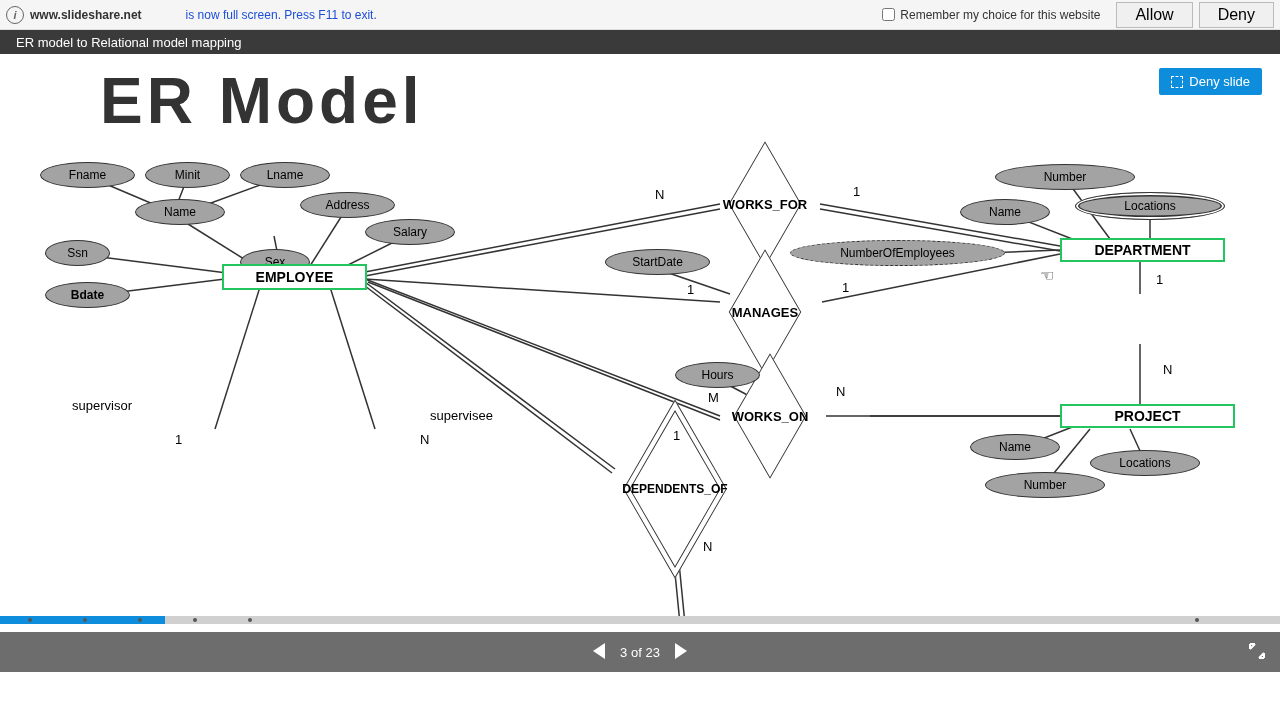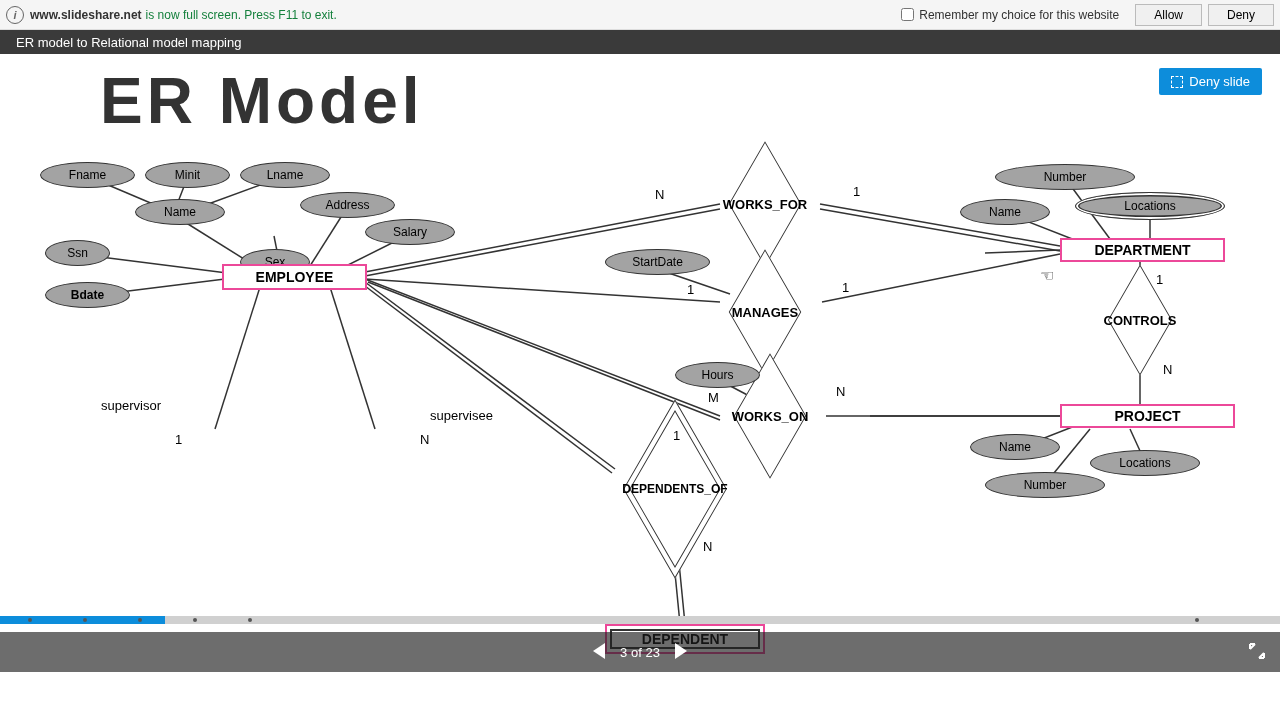--- a/index.html
+++ b/index.html
@@ -1,37 +1,37 @@
 <!DOCTYPE html>
 <html><head>
 <meta charset="utf-8">
 <style>
   * { box-sizing: border-box; margin: 0; padding: 0; }
   body { font-family: Arial, sans-serif; width: 1280px; height: 720px; overflow: hidden; background: #fff; }
   
   .fullscreen-bar { height: 30px; background: #f5f5f5; border-bottom: 1px solid #ddd; display: flex; align-items: center; padding: 0 6px; font-size: 12px; color: #333; }
   .info-icon { width: 18px; height: 18px; border-radius: 50%; border: 1.5px solid #666; display: flex; align-items: center; justify-content: center; font-size: 11px; font-style: italic; font-weight: bold; color: #666; margin-right: 6px; }
   .domain { font-weight: bold; margin-right: 4px; }
-  .fs-msg { color: #15803d; }
+  .fs-msg { color: #1d4ed8; margin-left: 40px; }
   .fs-spacer { flex: 1; }
   .remember { display: flex; align-items: center; margin-right: 10px; font-size: 12px; color: #333; }
   .remember input { margin-right: 5px; }
-  .fs-btn { font-size: 12px; padding: 3px 18px; margin-left: 6px; background: #f0f0f0; border: 1px solid #bbb; cursor: pointer; }
+  .fs-btn { font-size: 16px; padding: 3px 18px; margin-left: 6px; background: #f0f0f0; border: 1px solid #bbb; cursor: pointer; }
   
   .title-bar { height: 24px; background: #3a3a3a; color: #fff; font-size: 13px; display: flex; align-items: center; padding: 0 16px; }
 
   .slide-area { position: relative; width: 1280px; height: 618px; background: #fff; }
   
   .clip-btn { position: absolute; top: 14px; right: 18px; background: #0d8ddb; color: #fff; border: none; padding: 6px 12px; font-size: 13px; border-radius: 2px; cursor: pointer; display: flex; align-items: center; gap: 6px; }
   .clip-icon { width: 12px; height: 12px; border: 1.5px dashed #fff; }
 
   .slide-title { position: absolute; top: 10px; left: 100px; font-size: 64px; font-weight: bold; color: #333; letter-spacing: 4px; }
 
   .diagram { position: absolute; top: 0; left: 0; width: 1280px; height: 618px; }
-  .entity { position: absolute; border: 2px solid #ec4899; background: #fff; text-align: center; font-size: 14px; font-weight: bold; display: flex; align-items: center; justify-content: center; }
+  .entity { position: absolute; border: 2px solid #22c55e; background: #fff; text-align: center; font-size: 14px; font-weight: bold; display: flex; align-items: center; justify-content: center; }
   .weak-entity { box-shadow: inset 0 0 0 3px #fff, inset 0 0 0 5px #333; }
   .attr { position: absolute; border: 1.5px solid #333; border-radius: 50%; background: #a3a3a3; text-align: center; font-size: 12px; display: flex; align-items: center; justify-content: center; }
   .attr.multi { box-shadow: inset 0 0 0 2px #fff, inset 0 0 0 3.5px #333; }
   .attr.derived { border-style: dashed; }
   .rel { position: absolute; width: 120px; height: 60px; }
   .diamond { position: absolute; top:0; left:0; width: 100%; height: 100%; border: 1.5px solid #333; background:#fff; transform: rotate(45deg) skew(15deg,15deg); }
   .rel-inner { position: absolute; top: 0; left: -20px; width: calc(100% + 40px); height: 100%; display: flex; align-items:center; justify-content:center; font-size:13px; font-weight:bold; }
   .card { position: absolute; font-size: 13px; }
   .role { position: absolute; font-size: 13px; }
   svg.lines { position: absolute; top:0; left:0; width:1280px; height:618px; pointer-events:none; }
@@ -124,72 +124,68 @@
     <div class="attr" style="left:240px; top:165px; width:70px; height:26px;margin-top:30px;">Sex</div>
     <div class="attr" style="left:365px; top:165px; width:90px; height:26px;">Salary</div>
     <div class="attr" style="left:45px; top:186px; width:65px; height:26px;">Ssn</div>
     <div class="attr" style="left:45px; top:228px; width:85px; height:26px;font-weight:bold;">Bdate</div>
 
     <div class="entity" style="left:222px; top:210px; width:145px; height:26px;">EMPLOYEE</div>
 
     <div class="attr" style="left:995px; top:110px; width:140px; height:26px;">Number</div>
     <div class="attr" style="left:960px; top:145px; width:90px; height:26px;">Name</div>
     <div class="attr multi" style="left:1075px; top:138px; width:150px; height:28px;">Locations</div>
+    <div class="attr derived" style="left:790px; top:186px; width:215px; height:26px;">NumberOfEmployees</div>
 
     <div class="entity" style="left:1060px; top:184px; width:165px; height:24px;">DEPARTMENT</div>
 
     <div class="rel" style="left:710px; top:120px; width:110px; height:60px;">
       <div class="diamond" style="width:70px;height:70px;left:20px;top:-5px;"></div>
       <div class="rel-inner">WORKS_FOR</div>
     </div>
     <div class="card" style="left:655px; top:133px;">N</div>
     <div class="card" style="left:853px; top:130px;">1</div>
 
     <div class="rel" style="left:710px; top:228px; width:110px; height:60px;">
       <div class="diamond" style="width:70px;height:70px;left:20px;top:-5px;"></div>
       <div class="rel-inner">MANAGES</div>
     </div>
     <div class="card" style="left:687px; top:228px;">1</div>
     <div class="card" style="left:842px; top:226px;">1</div>
     <div class="attr" style="left:605px; top:195px; width:105px; height:26px;">StartDate</div>
 
-    <div class="rel" style="left:1085px; top:236px; width:110px; height:60px;">
-      <div class="diamond" style="width:62px;height:62px;left:24px;top:-1px;"></div>
-      <div class="rel-inner">CONTROLS</div>
-    </div>
     <div class="card" style="left:1156px; top:218px;">1</div>
     <div class="card" style="left:1163px; top:308px;">N</div>
 
     <div class="entity" style="left:1060px; top:350px; width:175px; height:24px;">PROJECT</div>
     <div class="attr" style="left:970px; top:380px; width:90px; height:26px;">Name</div>
     <div class="attr" style="left:1090px; top:396px; width:110px; height:26px;">Locations</div>
     <div class="attr" style="left:985px; top:418px; width:120px; height:26px;">Number</div>
 
     <div class="rel" style="left:710px; top:332px; width:120px; height:60px;">
       <div class="diamond" style="width:70px;height:70px;left:25px;top:-5px;"></div>
       <div class="rel-inner">WORKS_ON</div>
     </div>
     <div class="attr" style="left:675px; top:308px; width:85px; height:26px;">Hours</div>
     <div class="card" style="left:708px; top:336px;">M</div>
     <div class="card" style="left:836px; top:330px;">N</div>
 
-    <div class="role" style="left:101px; top:344px;">supervisor</div>
+    <div class="role" style="left:72px; top:344px;">supervisor</div>
     <div class="role" style="left:430px; top:354px;">supervisee</div>
     <div class="card" style="left:175px; top:378px;">1</div>
     <div class="card" style="left:420px; top:378px;">N</div>
 
     <div class="rel" style="left:585px; top:400px; width:180px; height:70px;">
       <div class="diamond" style="width:100px;height:100px;left:40px;top:-15px;"></div>
       <div class="diamond" style="width:88px;height:88px;left:46px;top:-9px;"></div>
       <div class="rel-inner" style="font-size:12px;">DEPENDENTS_OF</div>
     </div>
     <div class="card" style="left:673px; top:374px;">1</div>
     <div class="card" style="left:703px; top:485px;">N</div>
 
-    <div class="entity weak-entity" style="left:605px; top:570px; width:160px; height:30px;">DEPENDENT</div>
 
     <div class="hand-cursor" style="left:1040px; top:212px;">☜</div>
   </div>
 
   <div class="thumbs">
     <div class="thumb-prog"></div>
     <div class="thumb-dot" style="left:28px;"></div>
     <div class="thumb-dot" style="left:83px;"></div>
     <div class="thumb-dot" style="left:138px;"></div>
     <div class="thumb-dot" style="left:193px;"></div>

